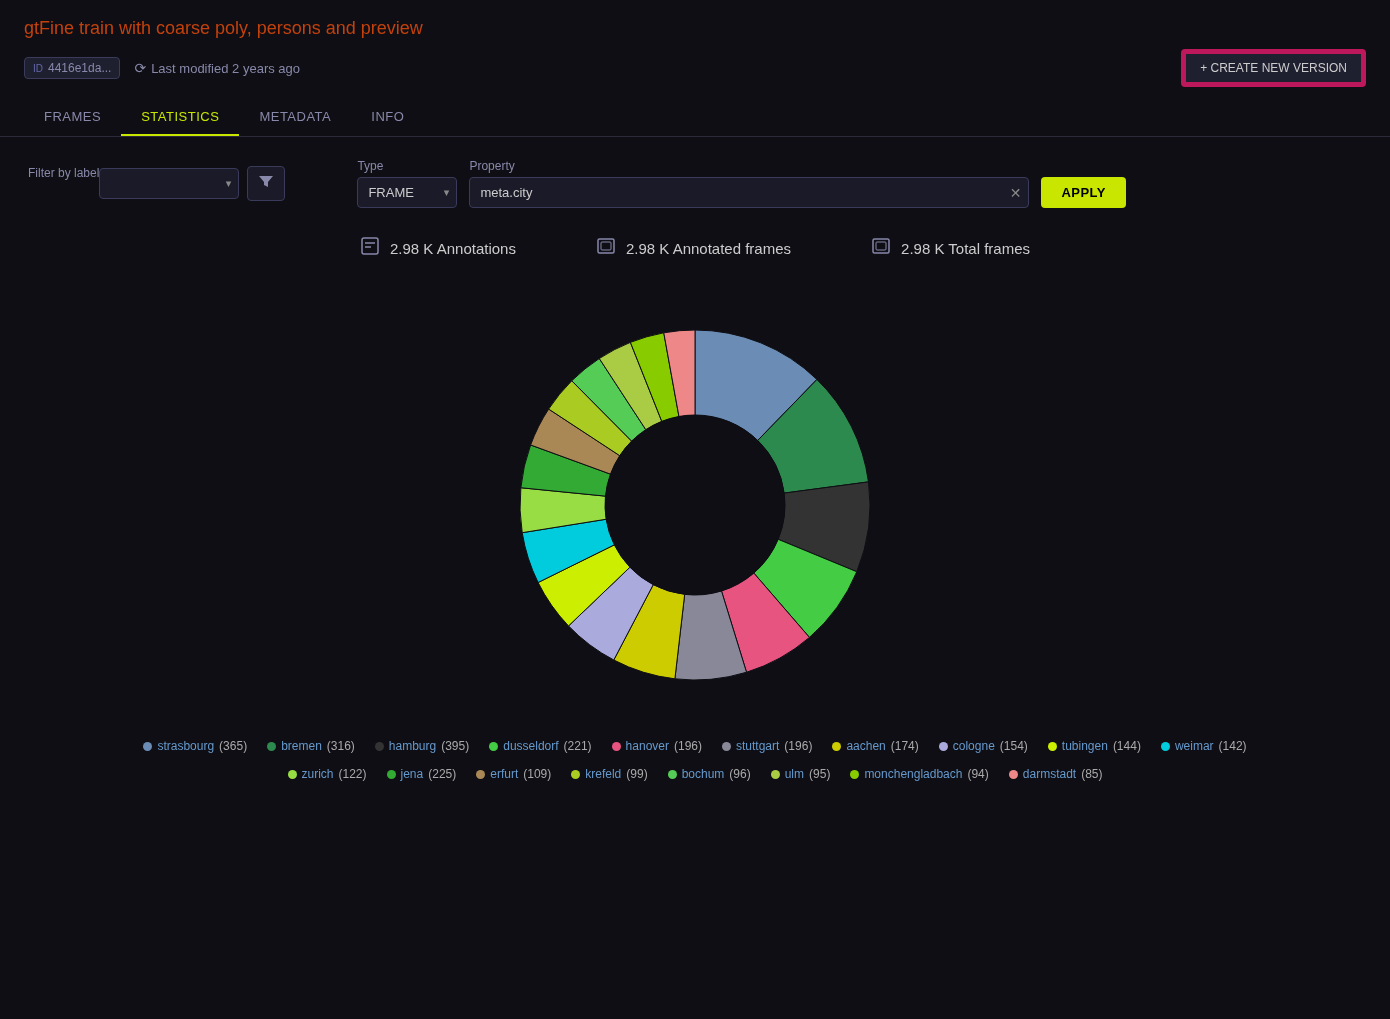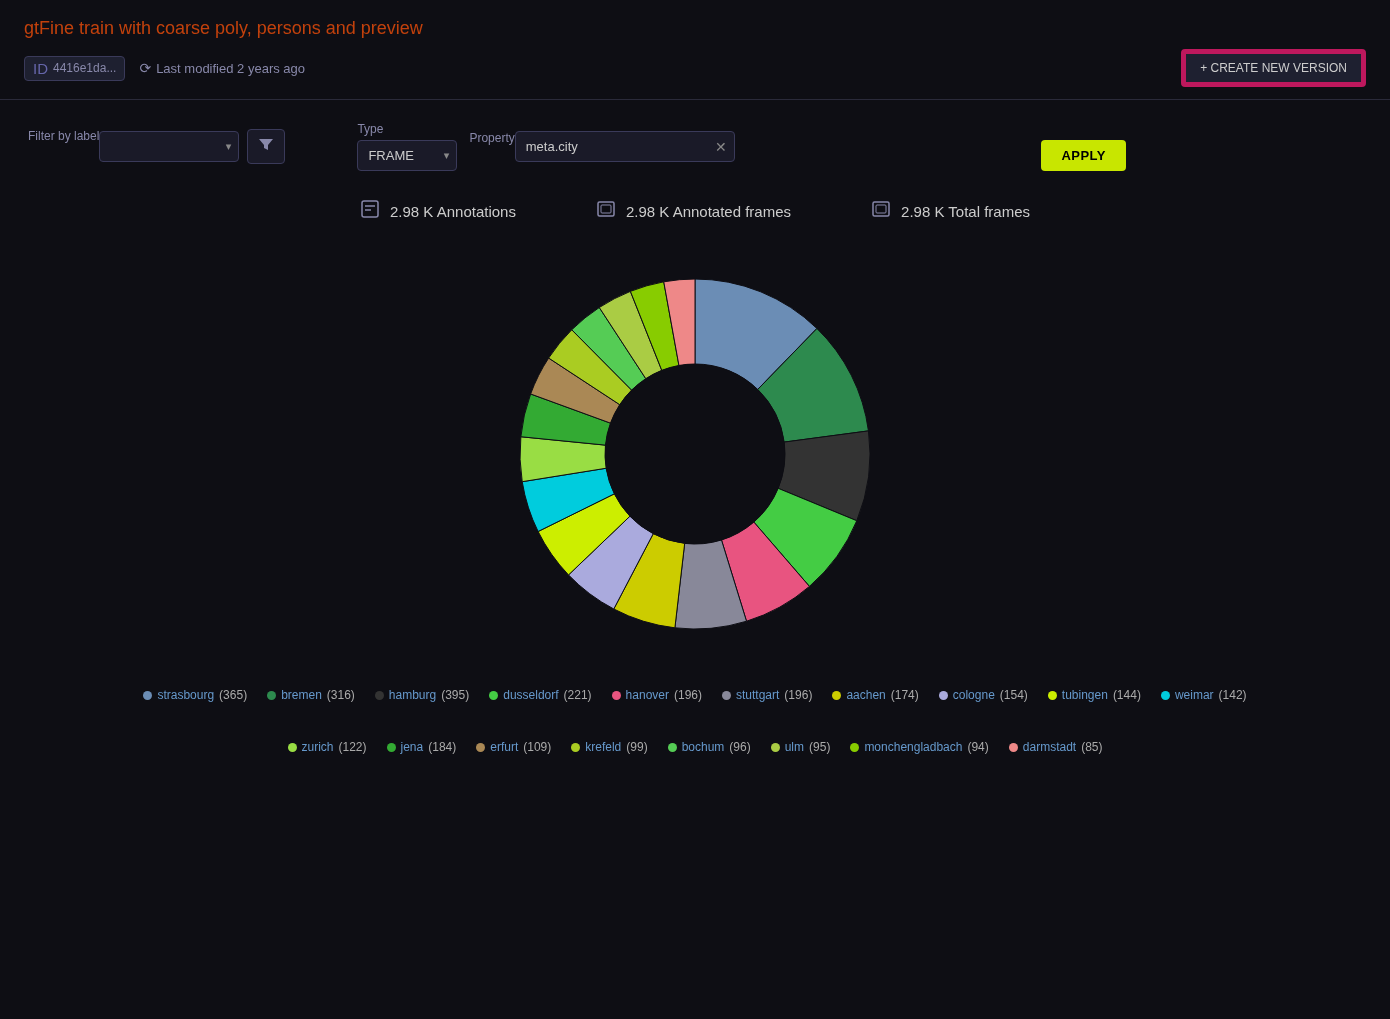--- a/index.html
+++ b/index.html
@@ -39,21 +39,21 @@
       border-radius: 4px;
       padding: 3px 8px;
       font-size: 12px;
       color: #8888aa;
       display: flex;
       align-items: center;
       gap: 5px;
     }
     .id-badge .id-label {
       color: #6666aa;
-      font-size: 15px;
+      font-size: 10px;
     }
     .last-modified {
       display: flex;
       align-items: center;
       gap: 5px;
       color: #8888aa;
       font-size: 13px;
     }
     .create-btn {
       background: #1e2030;
@@ -142,21 +142,21 @@
       cursor: pointer;
       font-size: 14px;
     }
     .type-group {
       display: flex;
       flex-direction: column;
       margin-left: 60px;
     }
     .property-group {
       display: flex;
-      flex-direction: row;
+      flex-direction: column;
       flex: 1;
       max-width: 560px;
     }
     .property-input-wrap {
       position: relative;
       display: flex;
       align-items: center;
     }
     .property-input {
       background: #1a1a28;
@@ -185,21 +185,21 @@
       cursor: pointer;
       letter-spacing: 0.5px;
       align-self: flex-end;
       margin-top: 18px;
     }
     .stats-row {
       display: flex;
       align-items: flex-end;
       justify-content: center;
       gap: 80px;
-      margin-bottom: 30px;
+      margin-bottom: 44px;
     }
     .stat-item {
       display: flex;
       align-items: center;
       gap: 10px;
       color: #ccc;
       font-size: 15px;
     }
     .stat-icon {
       color: #8888aa;
@@ -248,20 +248,26 @@
       <div class="id-badge">
         <span class="id-label">ID</span>
         <span>4416e1da...</span>
       </div>
       <div class="last-modified">
         <span style="font-size:14px;">⟳</span>
         <span>Last modified 2 years ago</span>
       </div>
     </div>
     <button class="create-btn">+ CREATE NEW VERSION</button>
+  </div>
+  <div class="tabs">
+    <div class="tab">FRAMES</div>
+    <div class="tab active">STATISTICS</div>
+    <div class="tab">METADATA</div>
+    <div class="tab">INFO</div>
   </div>
 </div>
 
 <div class="content">
 
   <div class="filter-row">
     <div class="filter-group">
       <div class="filter-label">Filter by label</div>
       <div class="filter-select-wrap">
         <div class="select-wrap">
@@ -399,30 +405,30 @@
           <span class="legend-dot" style="background-color: rgb(204, 238, 0);"></span>
           <span class="legend-text">tubingen</span>
           <span class="legend-count"> (144)</span>
         </div>
         <div class="legend-item">
           <span class="legend-dot" style="background-color: rgb(0, 204, 221);"></span>
           <span class="legend-text">weimar</span>
           <span class="legend-count"> (142)</span>
         </div>
       </div>
-      <div style="display: flex; flex-wrap: wrap; justify-content: center; width: 100%; margin-top: 24px;">
+      <div style="display: flex; flex-wrap: wrap; justify-content: center; width: 100%;">
         <div class="legend-item">
           <span class="legend-dot" style="background-color: rgb(153, 221, 68);"></span>
           <span class="legend-text">zurich</span>
           <span class="legend-count"> (122)</span>
         </div>
         <div class="legend-item">
           <span class="legend-dot" style="background-color: rgb(51, 170, 51);"></span>
           <span class="legend-text">jena</span>
-          <span class="legend-count"> (184)</span>
+          <span class="legend-count"> (225)</span>
         </div>
         <div class="legend-item">
           <span class="legend-dot" style="background-color: rgb(170, 136, 85);"></span>
           <span class="legend-text">erfurt</span>
           <span class="legend-count"> (109)</span>
         </div>
         <div class="legend-item">
           <span class="legend-dot" style="background-color: rgb(170, 204, 34);"></span>
           <span class="legend-text">krefeld</span>
           <span class="legend-count"> (99)</span>

